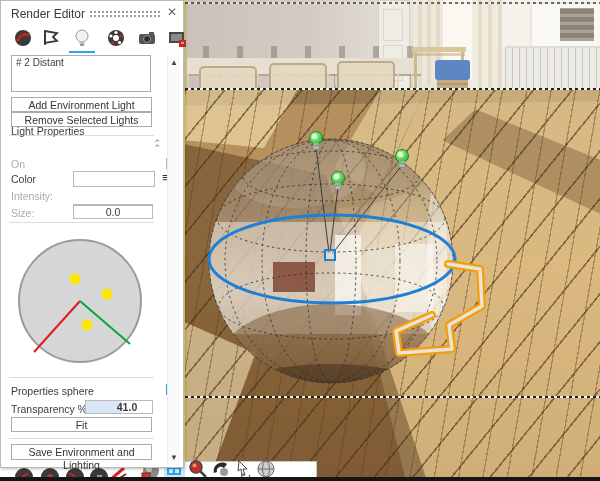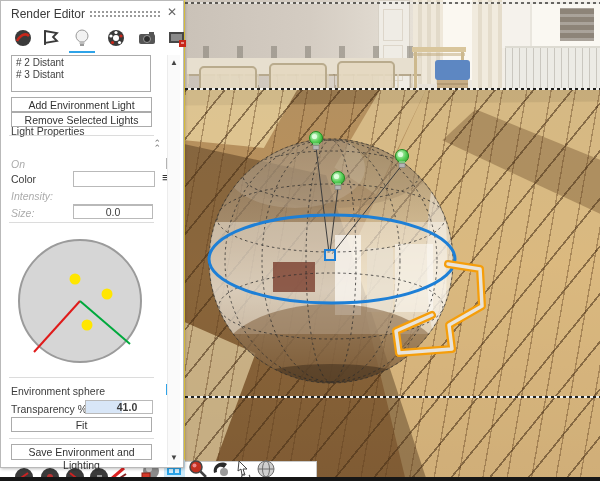--- a/index.html
+++ b/index.html
@@ -68,21 +68,21 @@
   .pclose{position:absolute;right:6px;top:4px;font-size:12px;color:#666;cursor:default;}
   .tabbar{position:absolute;left:8px;top:27px;width:170px;height:24px;}
   .tabbar .ticon{position:absolute;top:0;width:20px;height:20px;}
   .tab-underline{position:absolute;left:60px;top:23px;width:26px;height:2px;}
   .listbox{position:absolute;left:10px;top:54px;width:140px;height:37px;border:1px solid #ababab;
         font-size:10px;line-height:12px;padding:1px 0 0 4px;box-sizing:border-box;background:#fff;}
   .pbtn{position:absolute;left:10px;width:141px;height:15px;border:1px solid #ababab;background:#fff;
         font-family:"Liberation Sans",sans-serif;font-size:10.5px;color:#333;text-align:center;line-height:13px;box-sizing:border-box;}
   .hr{position:absolute;left:8px;width:145px;height:1px;background:#dcdcdc;}
   .lbl{position:absolute;left:10px;font-size:10.5px;color:#3c3c3c;}
-  .lbl.dim{color:#ababab;font-style:italic;}
+  .lbl.dim{color:#ababab;}
   .chk{position:absolute;width:11px;height:11px;border:1px solid #b3b3b3;background:#fff;box-sizing:border-box;}
   .chk.on{border-color:#2ea3e8;background:#2ea3e8;color:#fff;font-size:9px;line-height:10px;text-align:center;}
   .fld{position:absolute;width:80px;height:14px;border:1px solid #b9b9b9;background:#fff;font-size:10.5px;
         text-align:center;box-sizing:border-box;font-family:"Liberation Sans",sans-serif;color:#3c3c3c;padding:0;}
   .swatch{position:absolute;left:72px;top:170px;width:80px;height:14px;border:1px solid #b9b9b9;background:#fff;}
   .menu-ic{position:absolute;left:161px;top:169px;font-size:13px;color:#333;}
   .collapse-ic{position:absolute;right:22px;top:140px;color:#777;font-size:9px;line-height:5px;text-align:center;}
   .scrolltrack{position:absolute;right:3px;top:54px;width:12px;height:410px;background:#fafafa;border-left:1px solid #ececec;}
   .sarrow{position:absolute;right:4px;width:10px;font-size:8px;color:#444;text-align:center;}
   .transp{font-weight:bold;background:linear-gradient(90deg,#d8e6f7 0 55%,#fff 55%);}
@@ -301,21 +301,20 @@
           <rect x="2" y="4" width="15" height="11" fill="#474747"></rect>
           <rect x="4" y="6" width="11" height="7" fill="#8a8a8a"></rect>
           <rect x="12" y="12" width="7" height="7" fill="#c8271b"></rect>
           <path d="M14,15 L17,15" stroke="#fff"></path>
         </svg>
       <div class="tab-underline" style="background:#2ea3e8"></div>
     </div>
 
     <div class="listbox">
       <div># 2 Distant</div>
-      <div># 3 Distant</div>
     </div>
 
     <button class="pbtn" style="top:96px">Add Environment Light</button>
     <button class="pbtn" style="top:111px">Remove Selected Lights</button>
 
     <div class="hr" style="top:134px"></div>
 
     <span class="lbl" style="top:124px">Light Properties</span>
     <div class="collapse-ic">⌃<br>⌃</div>
 
@@ -338,21 +337,21 @@
       <circle cx="79" cy="70" r="61" fill="#d6d6d6" stroke="#9b9b9b" stroke-width="2"></circle>
       <line x1="79" y1="70" x2="33" y2="121" stroke="#e01b1b" stroke-width="2"></line>
       <line x1="79" y1="70" x2="129" y2="113" stroke="#00a93c" stroke-width="2"></line>
       <circle cx="74" cy="48" r="5.5" fill="#ffe600"></circle>
       <circle cx="106" cy="63" r="5.5" fill="#ffe600"></circle>
       <circle cx="86" cy="94" r="5.5" fill="#ffe600"></circle>
     </svg>
 
     <div class="hr" style="top:376px"></div>
 
-    <span class="lbl" style="top:384px">Environment sphere</span>
+    <span class="lbl" style="top:384px">Properties sphere</span>
     <div class="chk on" style="left:165px;top:383px">✓</div>
 
     <span class="lbl" style="top:402px">Transparency %:</span>
     <input class="fld transp" style="left: 84px; top: 399px; width: 68px; padding-left: 16px;" readonly="" value="41.0">
 
     <button class="pbtn" style="top:416px">Fit</button>
 
     <div class="hr" style="top:437px"></div>
 
     <button class="pbtn" style="top:443px;height:16px">Save Environment and Lighting</button>

